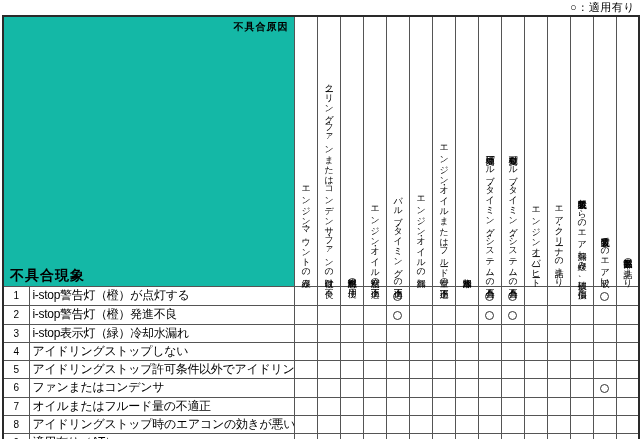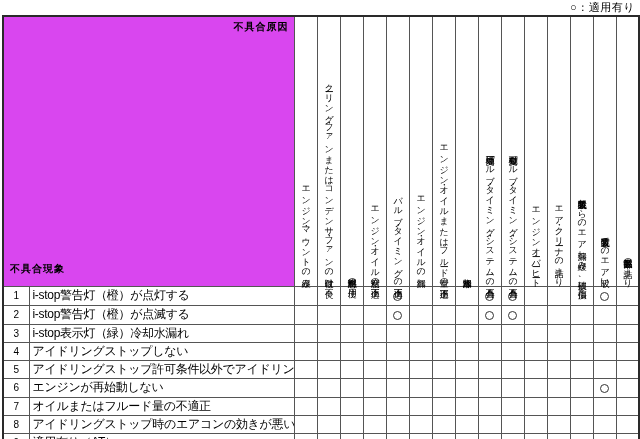--- a/index.html
+++ b/index.html
@@ -18,28 +18,28 @@
     border-collapse:collapse;table-layout:fixed;
     border:2px solid #2a2a2a;
   }
   col.c-num{width:26px;}
   col.c-label{width:265px;}
   col.c-cause{width:23px;}
   thead tr{height:270px;}
   tbody tr{height:15px;}
   th,td{padding:0;border:1px solid #555;}
   tbody td{border-top:1px solid #999;border-left:1px solid #555;}
-  th.corner{position:relative;background:#d946ef;margin-top:16px;}
+  th.corner{position:relative;background:#14b8a6;margin-top:16px;}
   .cause-cap{
     position:absolute;top:3px;right:5px;
     font-size:10px;letter-spacing:1px;
   }
   .phen-cap{
-    position:absolute;bottom:10px;left:6px;
-    font-size:10px;letter-spacing:1px;
+    position:absolute;bottom:1px;left:6px;
+    font-size:14px;letter-spacing:1px;
   }
   th.cause{position:relative;vertical-align:bottom;}
   .vtext{
     position:absolute;bottom:3px;left:50%;
     transform:translateX(-50%);
     writing-mode:vertical-rl;text-orientation:mixed;
     font-size:9px;line-height:1.05;white-space:nowrap;
     font-weight:normal;
   }
   td.num{
@@ -150,21 +150,21 @@
           <td class="cell"><span class="circle"></span></td>
           <td class="cell"><span class="circle"></span></td>
           <td class="cell"></td>
           <td class="cell"></td>
           <td class="cell"></td>
           <td class="cell"><span class="circle"></span></td>
           <td class="cell"></td>
         </tr>
         <tr>
           <td class="num">2</td>
-          <td class="label">i-stop警告灯（橙）が点滅する</td>
+          <td class="label">i-stop警告灯（橙）発進不良</td>
           <td class="cell"></td>
           <td class="cell"></td>
           <td class="cell"></td>
           <td class="cell"></td>
           <td class="cell"><span class="circle"></span></td>
           <td class="cell"></td>
           <td class="cell"></td>
           <td class="cell"></td>
           <td class="cell"><span class="circle"></span></td>
           <td class="cell"><span class="circle"></span></td>
@@ -226,21 +226,21 @@
           <td class="cell"></td>
           <td class="cell"></td>
           <td class="cell"></td>
           <td class="cell"></td>
           <td class="cell"></td>
           <td class="cell"></td>
           <td class="cell"></td>
         </tr>
         <tr>
           <td class="num">6</td>
-          <td class="label">エンジンが再始動しない</td>
+          <td class="label">ファンまたはコンデンサ</td>
           <td class="cell"></td>
           <td class="cell"></td>
           <td class="cell"></td>
           <td class="cell"></td>
           <td class="cell"></td>
           <td class="cell"></td>
           <td class="cell"></td>
           <td class="cell"></td>
           <td class="cell"></td>
           <td class="cell"></td>

